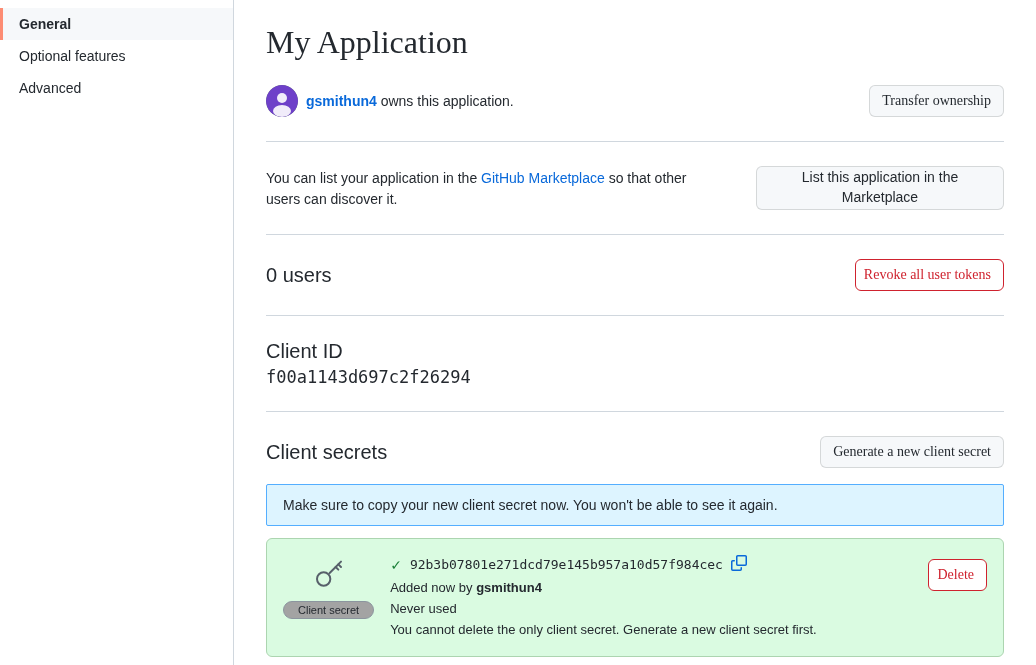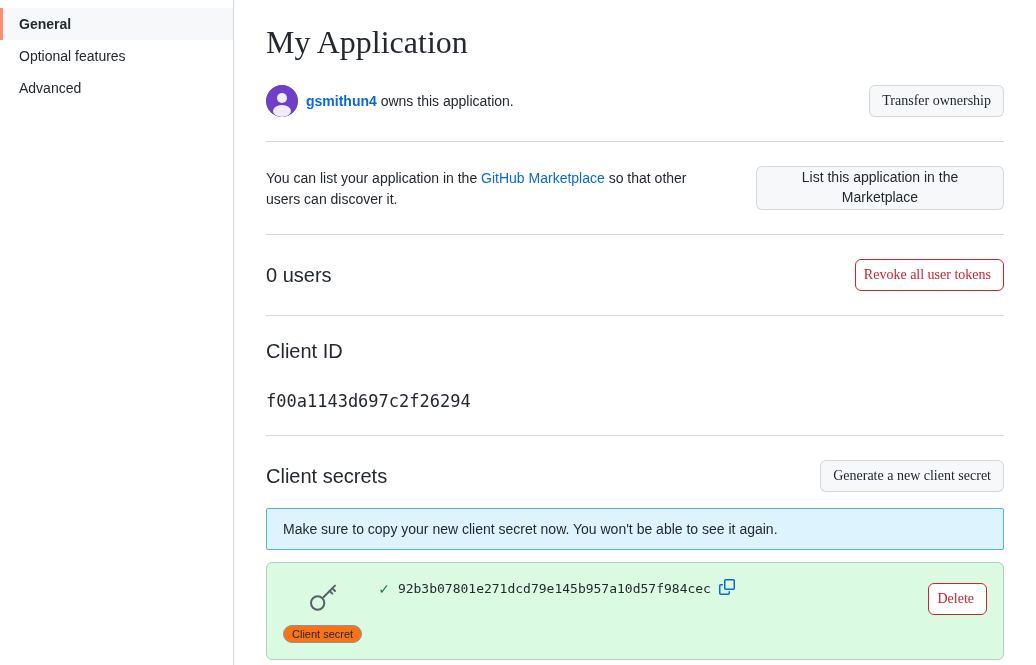--- a/index.html
+++ b/index.html
@@ -141,21 +141,21 @@
       align-items: center;
       justify-content: space-between;
     }
     .users-title {
       font-size: 20px;
       font-weight: 400;
     }
     .client-id-title {
       font-size: 20px;
       font-weight: 400;
-      margin-bottom: 28px;
+      margin-bottom: 4px;
     }
     .client-id-value {
       font-family: ui-monospace, SFMono-Regular, "SF Mono", Menlo, Consolas, monospace;
       font-size: 17px;
       color: #24292f;
     }
     .client-secrets-header {
       display: flex;
       align-items: center;
       justify-content: space-between;
@@ -193,23 +193,23 @@
       width: 40px;
       height: 40px;
       display: flex;
       align-items: center;
       justify-content: center;
     }
     .client-secret-badge {
       font-size: 11px;
       border: 1px solid #8c959f;
       border-radius: 20px;
-      padding: 2px 8px;
-      color: #24292f;
-      background: #f97316;
+      padding: 2px 14px;
+      color: #24292f;
+      background: #a3a3a3;
       white-space: nowrap;
     }
     .secret-details {
       flex: 1;
     }
     .secret-hash-row {
       display: flex;
       align-items: center;
       gap: 8px;
       margin-bottom: 4px;
@@ -328,20 +328,25 @@
           <div class="secret-hash-row">
             <span class="checkmark">✓</span>
             <span class="secret-hash">92b3b07801e271dcd79e145b957a10d57f984cec</span>
             <span class="copy-icon">
               <svg width="16" height="16" viewBox="0 0 16 16" fill="#0969da" xmlns="http://www.w3.org/2000/svg">
                 <path fill-rule="evenodd" d="M0 6.75C0 5.784.784 5 1.75 5h1.5a.75.75 0 010 1.5h-1.5a.25.25 0 00-.25.25v7.5c0 .138.112.25.25.25h7.5a.25.25 0 00.25-.25v-1.5a.75.75 0 011.5 0v1.5A1.75 1.75 0 019.25 16h-7.5A1.75 1.75 0 010 14.25v-7.5z"></path>
                 <path fill-rule="evenodd" d="M5 1.75C5 .784 5.784 0 6.75 0h7.5C15.216 0 16 .784 16 1.75v7.5A1.75 1.75 0 0114.25 11h-7.5A1.75 1.75 0 015 9.25v-7.5zm1.75-.25a.25.25 0 00-.25.25v7.5c0 .138.112.25.25.25h7.5a.25.25 0 00.25-.25v-7.5a.25.25 0 00-.25-.25h-7.5z"></path>
               </svg>
             </span>
           </div>
+          <div class="secret-meta">
+            <span>Added now by </span><strong class="username">gsmithun4</strong><br>
+            <span>Never used</span><br>
+            <span>You cannot delete the only client secret. Generate a new client secret first.</span>
+          </div>
         </div>
 
         <div class="secret-actions">
           <button class="btn btn-danger">Delete</button>
         </div>
       </div>
     </div>
   </main>
 </div>
 

